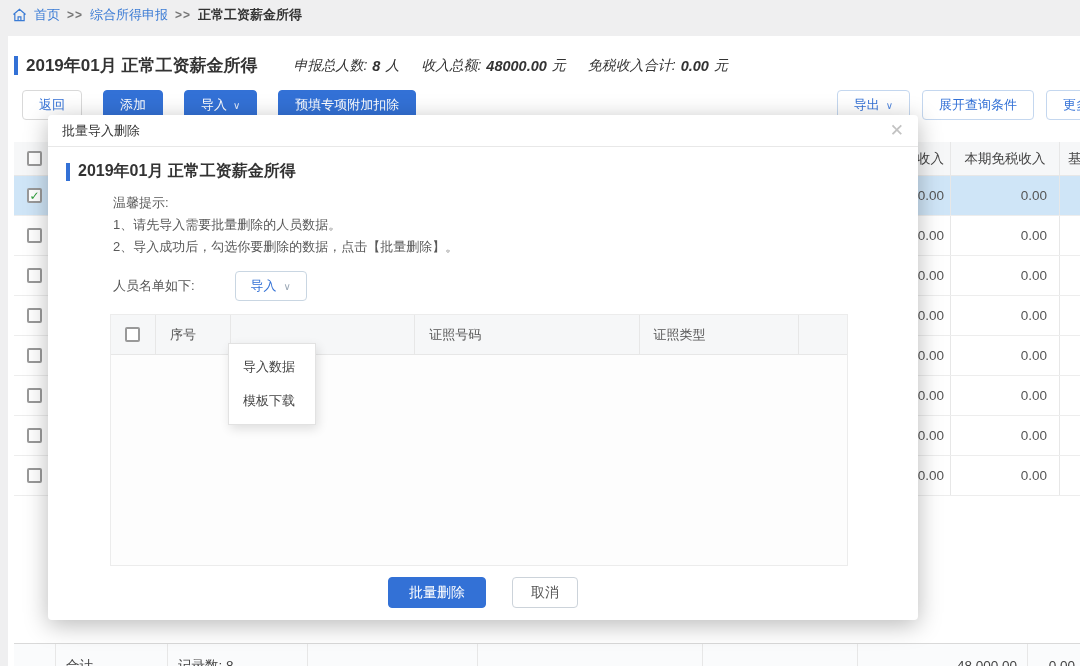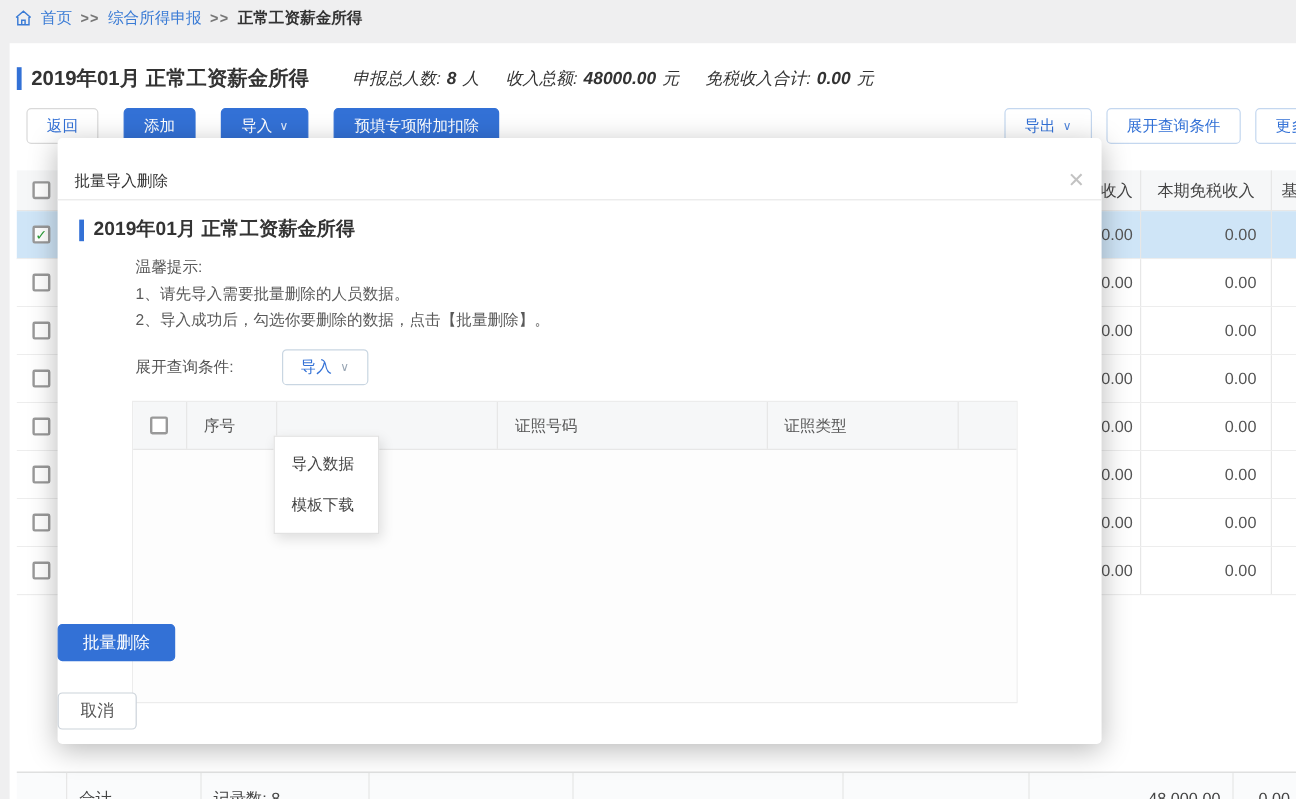--- a/index.html
+++ b/index.html
@@ -57,21 +57,21 @@
 
   
   .totals { position:absolute; left:6px; top:607px; width:1074px; height:44px; background:#fafbfc; border-top:1px solid #d9d9d9; display:flex; font-size:13.5px; color:#444; z-index:1; }
   .totals .tcell { height:100%; display:flex; align-items:center; padding:0 10px; border-right:1px solid #e7e7e7; }
   .t0{width:42px;} .t1{width:112px;} .t2{width:140px; padding-left:48px;} .t3{width:170px;} .t4{width:225px;} .t5{width:155px;}
   .t6{width:170px; justify-content:flex-end; padding-right:50px;}
   .t7{width:58px; justify-content:flex-end; padding-right:8px;}
 
   
   .modal { position:absolute; left:48px; top:115px; width:870px; height:505px; background:#fff; border-radius:4px; box-shadow:0 5px 24px rgba(0,0,0,.28); z-index:10; }
-  .modal-header { height:32px; display:flex; align-items:center; padding:0 14px; border-bottom:1px solid #e8e8e8; font-size:13px; color:#333;margin-top:20px; }
+  .modal-header { height:32px; display:flex; align-items:center; padding:0 14px; border-bottom:1px solid #e8e8e8; font-size:13px; color:#333; }
   .modal-close { margin-left:auto; font-size:17px; color:#c2c2c2; cursor:pointer; line-height:1; }
   .modal-body { position:relative; height:413px; }
   .m-section { display:flex; align-items:center; margin:14px 0 0 18px; }
   .m-section .title-bar { height:18px; }
   .m-title { font-size:16px; font-weight:bold; color:#333; }
   .tips { margin:10px 0 0 65px; font-size:13px; color:#595959; line-height:22px; }
   .roster { display:flex; align-items:center; margin:13px 0 0 65px; font-size:13px; color:#555; }
   .import-btn { margin-left:40px; width:72px; height:30px; background:#fff; border:1px solid #c9d6e2; border-radius:4px; color:#3371d6; font-size:13px; display:flex; align-items:center; justify-content:center; gap:7px; cursor:pointer; }
   .import-btn .caret { color:#9aa7b5; font-size:10px; }
 
@@ -79,21 +79,21 @@
   .m-thead { display:flex; height:40px; background:#f6f7f8; border-bottom:1px solid #e7e7e7; align-items:center; font-size:13px; color:#555; }
   .m-th { height:100%; display:flex; align-items:center; padding-left:14px; border-right:1px solid #e7e7e7; }
   .m-th:last-child { border-right:none; }
   .w-cb{width:45px; justify-content:center; padding-left:0;}
   .w-idx{width:75px;} .w-name{width:185px;} .w-doc{width:160px;} .w-num{width:225px;} .w-x{width:48px; border-right:none;}
   .m-tbody { height:210px; background:#fdfdfd; }
 
   .dropdown { position:absolute; left:180px; top:182px; width:88px; background:#fff; border:1px solid #e2e2e2; box-shadow:2px 4px 10px rgba(0,0,0,.12); z-index:12; padding:6px 0; }
   .dd-item { padding:8px 14px; font-size:13px; color:#444; cursor:pointer; white-space:nowrap; }
 
-  .modal-footer { position:absolute; left:0; bottom:12px; width:100%; display:flex; justify-content:center; gap:26px;flex-direction:column; }
+  .modal-footer { position:absolute; left:0; bottom:12px; width:100%; display:flex; justify-content:center; gap:26px; }
   .btn-del { width:98px; height:31px; font-size:14px; }
   .btn-cancel { width:66px; height:31px; background:#fff; border:1px solid #ccd3da; border-radius:4px; color:#555; font-size:14px; display:flex; align-items:center; justify-content:center; cursor:pointer; }
 </style>
 </head>
 <body>
 
 <div class="screen">
 
   <div class="breadcrumb">
     <span class="home-ic">
@@ -271,21 +271,21 @@
       <div class="m-section">
         <span class="title-bar"></span>
         <span class="m-title">2019年01月 正常工资薪金所得</span>
       </div>
       <div class="tips">
         <div>温馨提示:</div>
         <div>1、请先导入需要批量删除的人员数据。</div>
         <div>2、导入成功后，勾选你要删除的数据，点击【批量删除】。</div>
       </div>
       <div class="roster">
-        <span>展开查询条件:</span>
+        <span>人员名单如下:</span>
         <button class="import-btn">
           <span>导入</span>
           <span class="caret">∨</span>
         </button>
       </div>
 
       <div class="m-table">
         <div class="m-thead">
           <span class="m-th w-cb">
               <span class="cbx"></span>

